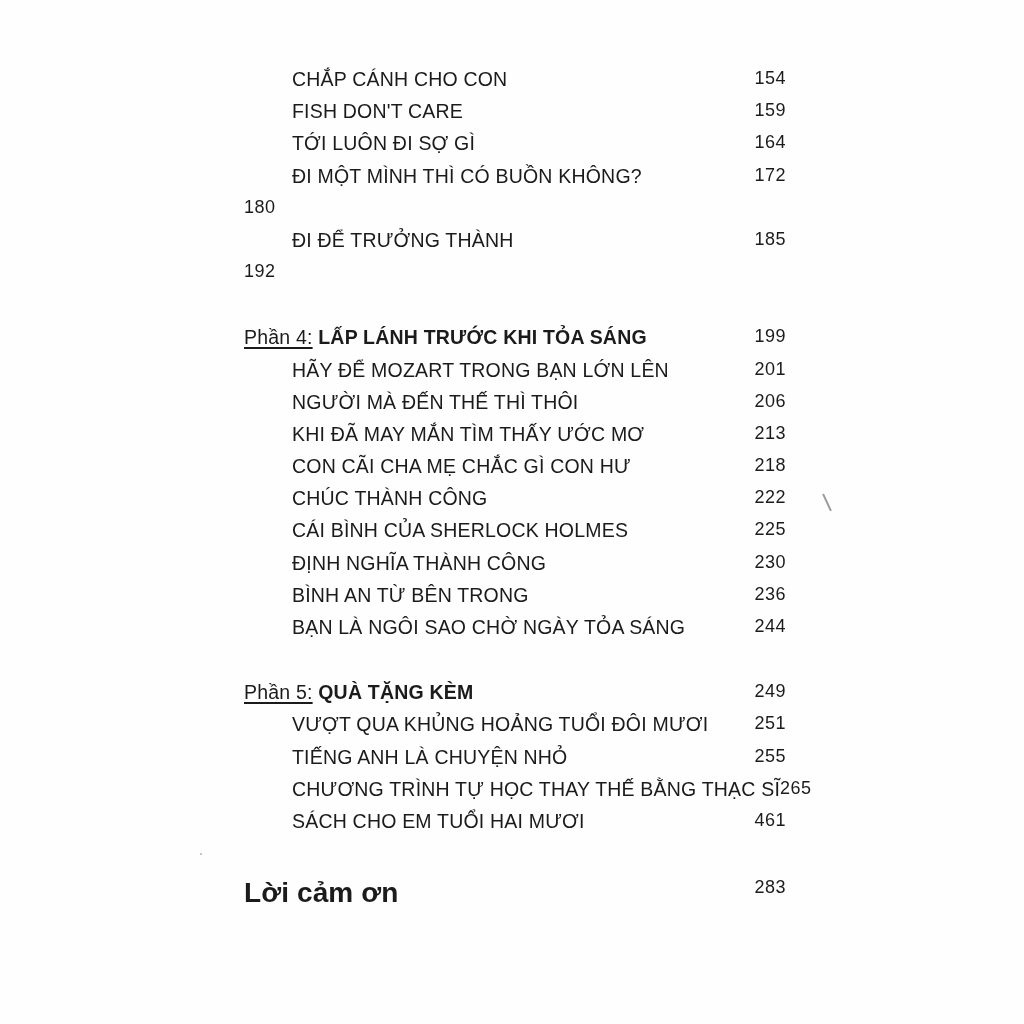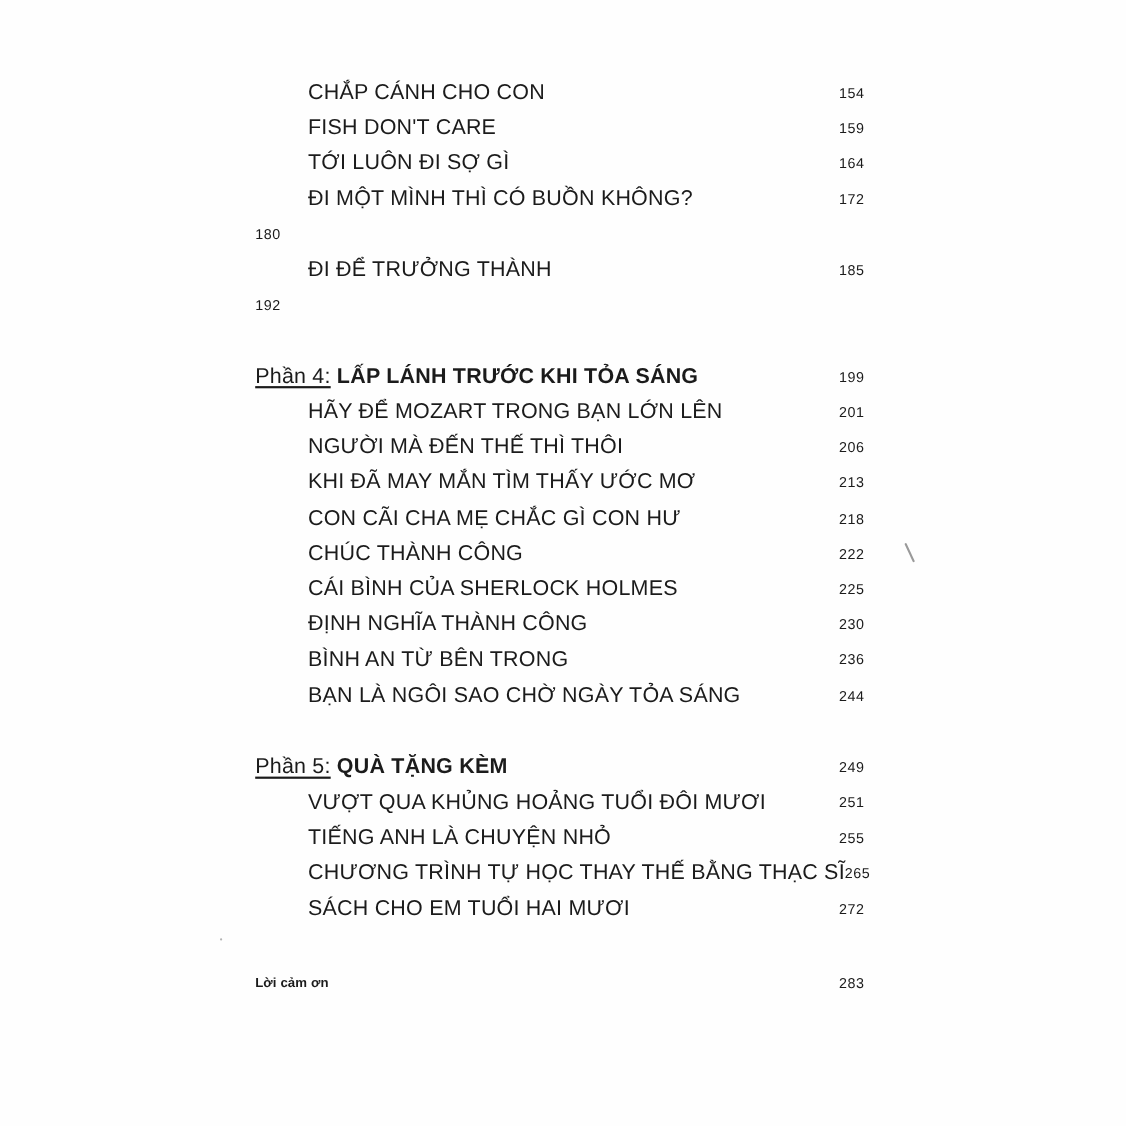--- a/index.html
+++ b/index.html
@@ -18,49 +18,50 @@
   }
   .toc {
     position: absolute;
     left: 232px;
     top: 68px;
     width: 554px;
   }
   .row {
     display: flex;
     justify-content: space-between;
-    align-items: center;
+    align-items: flex-start;
     height: 32.2px;
+    margin-left: 12px;
   }
   .row .title {
     font-size: 19.5px;
     letter-spacing: 0.2px;
     white-space: nowrap;
   }
   .row.entry .title {
     padding-left: 48px;
   }
   .row .pagenum {
-    font-size: 13px;
+    font-size: 18px;
     letter-spacing: 0.5px;
   }
   .row.section-head .title {
     font-weight: normal;
   }
   .row.section-head .label {
     text-decoration: underline;
     text-decoration-thickness: 1.5px;
     text-underline-offset: 3px;
   }
   .row.section-head .head-title {
     font-weight: bold;
   }
   .row.footer-row .title {
     font-weight: bold;
-    font-size: 12px;
+    font-size: 28px;
     letter-spacing: 0.1px;
   }
   .section-gap {
     height: 33px;
   }
   .footer-gap {
     height: 35px;
   }
   .mark-slash {
     position: absolute;
@@ -167,21 +168,21 @@
         <div class="row entry">
           <div class="title">TIẾNG ANH LÀ CHUYỆN NHỎ</div>
           <div class="pagenum">255</div>
         </div>
         <div class="row entry">
           <div class="title">CHƯƠNG TRÌNH TỰ HỌC THAY THẾ BẰNG THẠC SĨ</div>
           <div class="pagenum">265</div>
         </div>
         <div class="row entry">
           <div class="title">SÁCH CHO EM TUỔI HAI MƯƠI</div>
-          <div class="pagenum">272</div>
+          <div class="pagenum">461</div>
         </div>
       </div>
     <div class="footer-gap"></div>
     <div class="row footer-row">
       <div class="title">Lời cảm ơn</div>
       <div class="pagenum">283</div>
     </div>
   </div>
   <div class="mark-slash"></div>
   <div class="mark-dot"></div>

